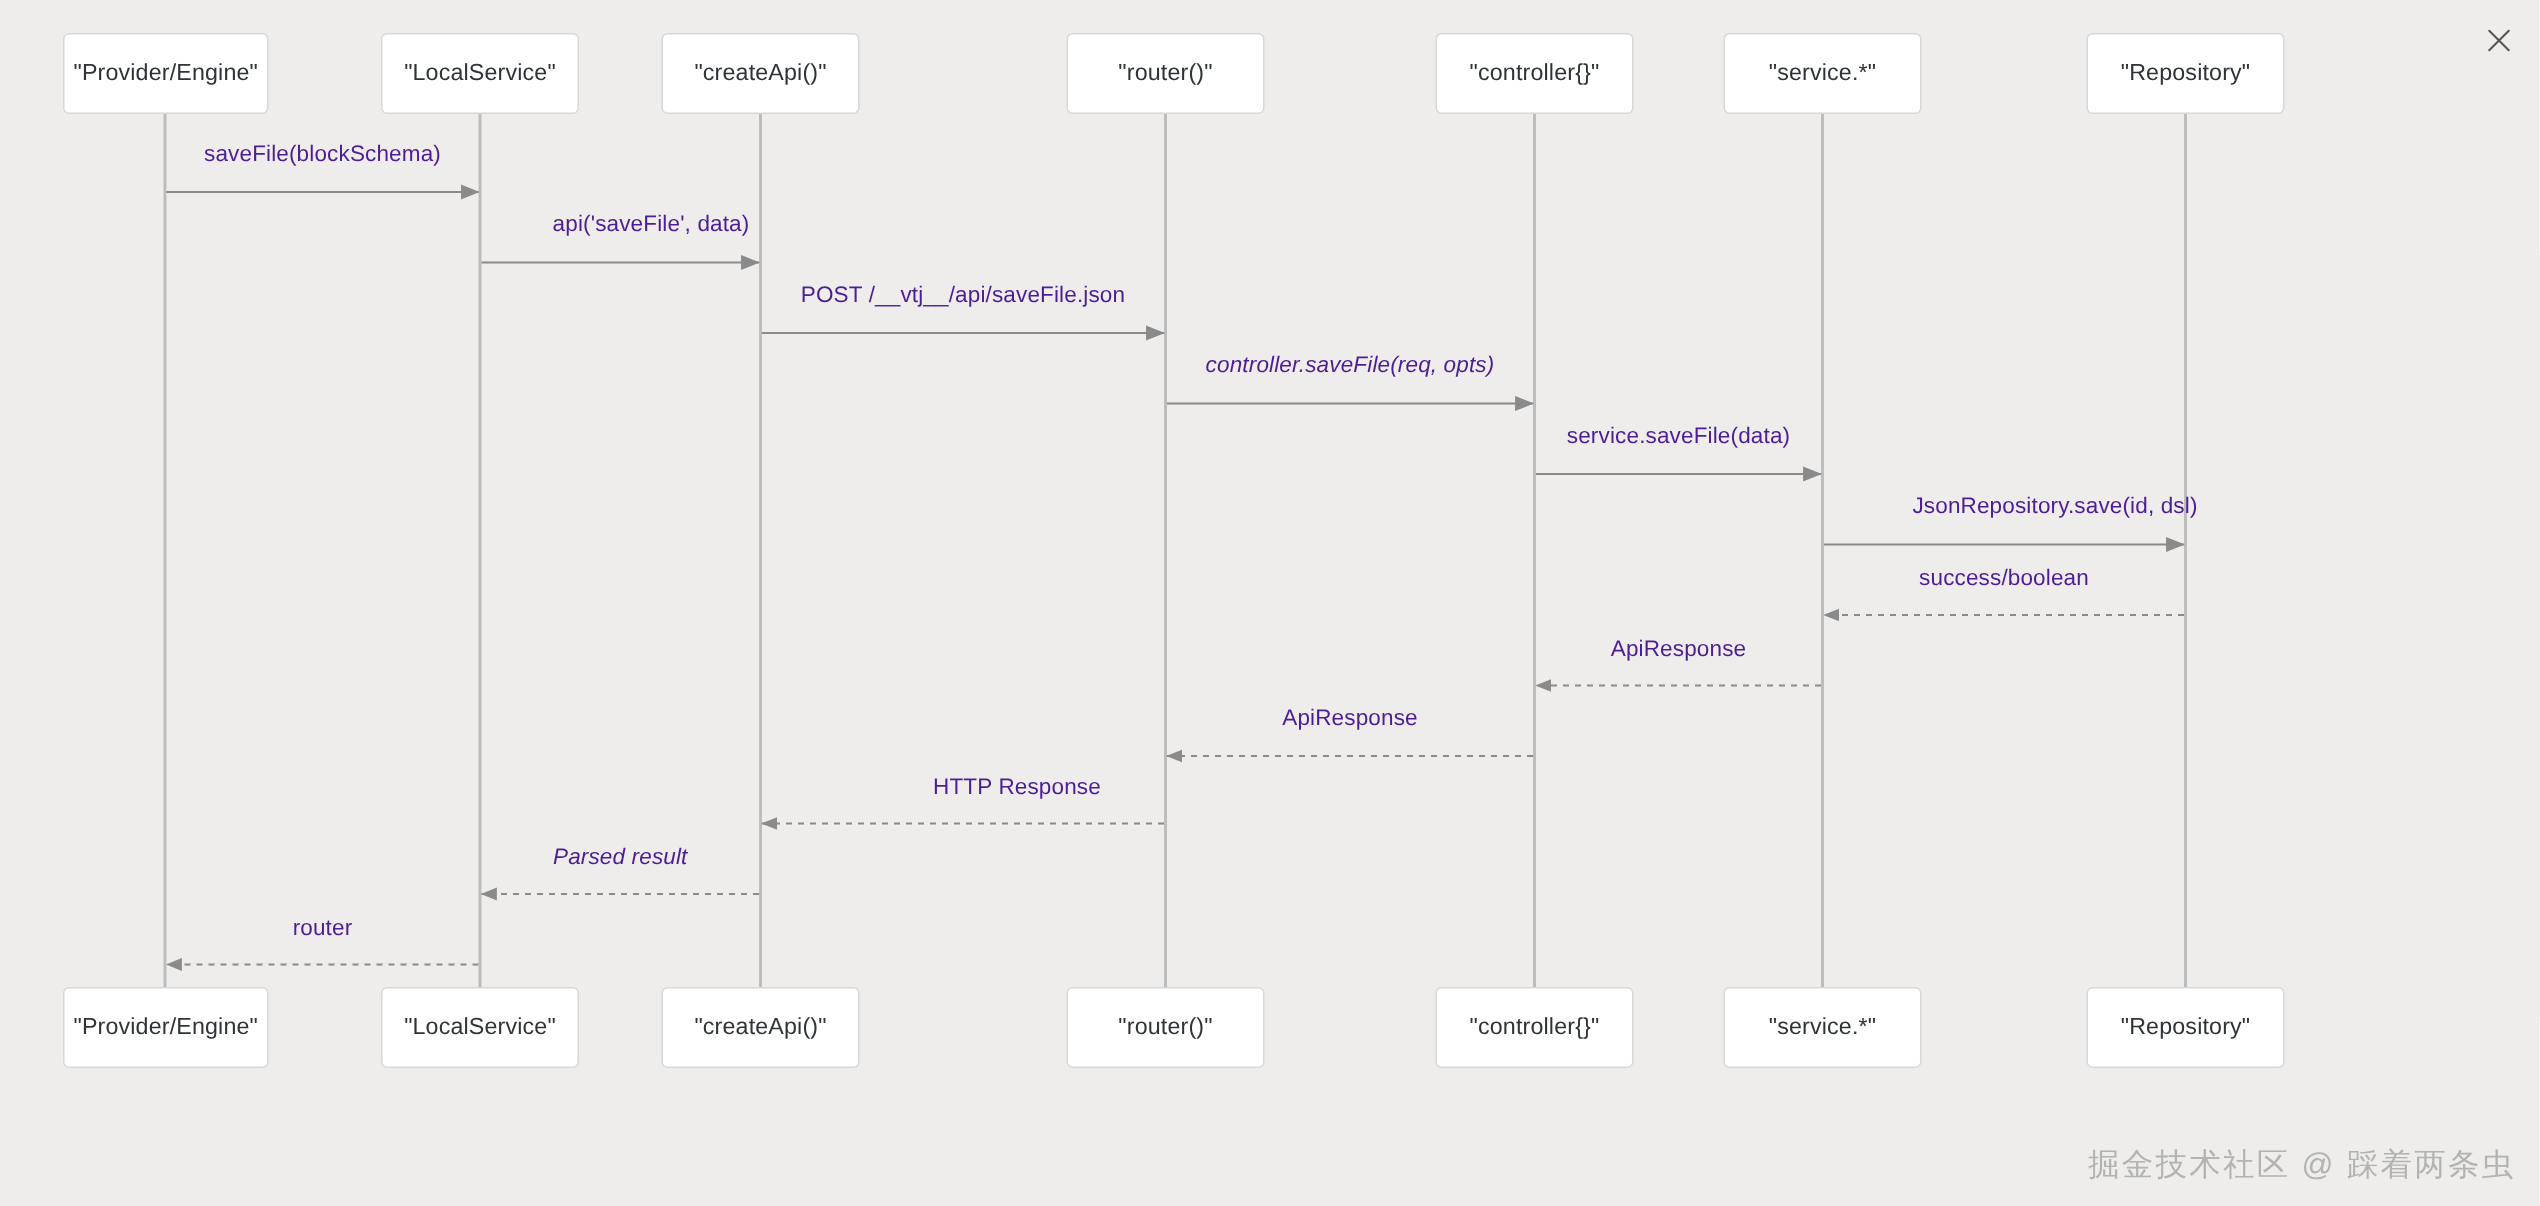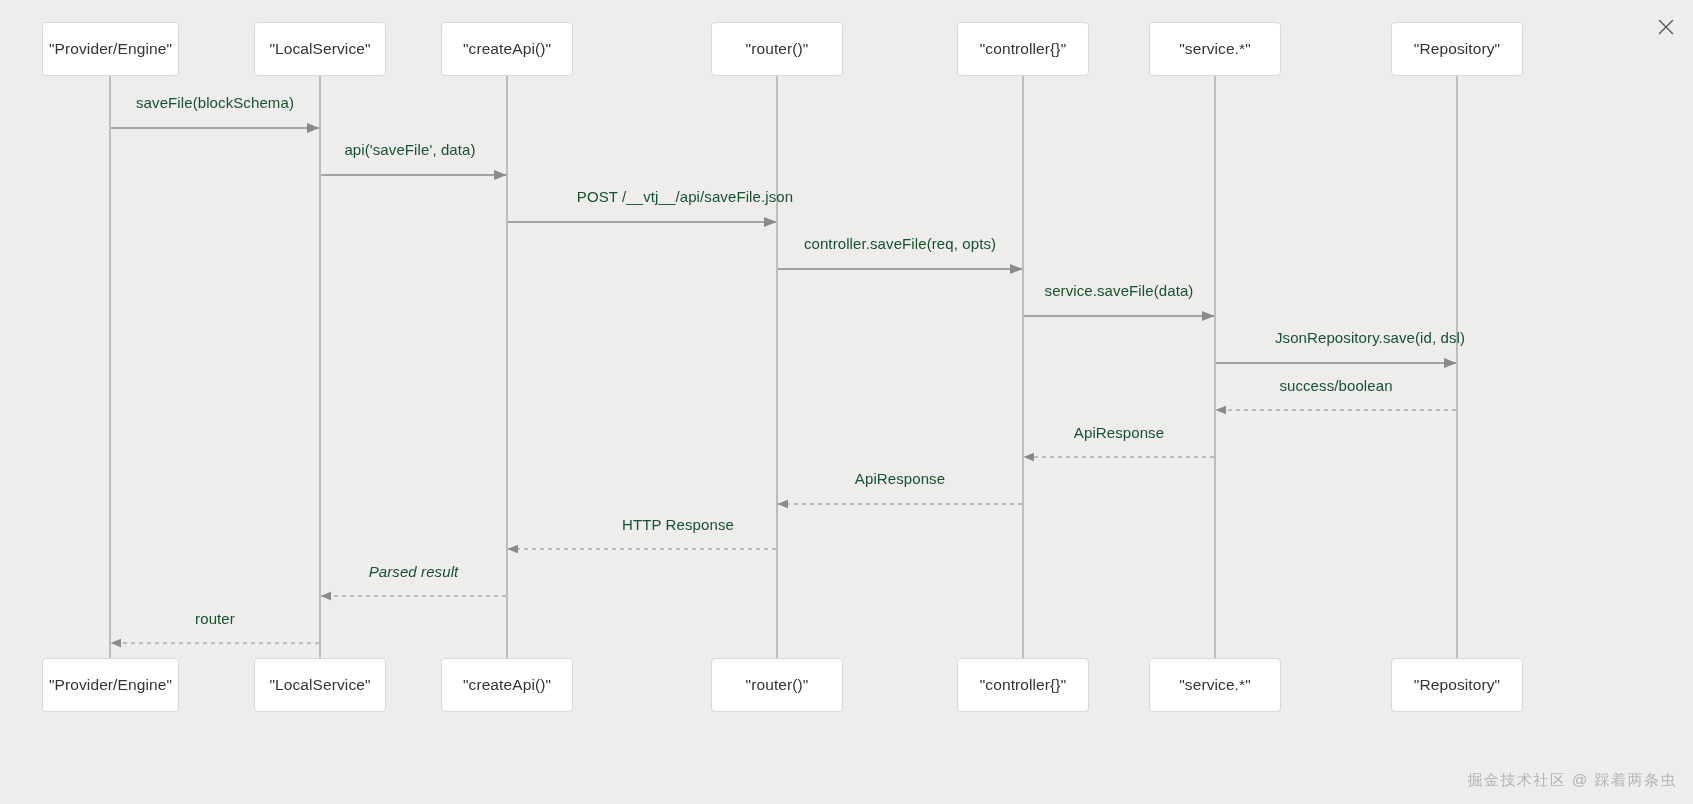--- a/index.html
+++ b/index.html
@@ -55,32 +55,32 @@
     color: #2f3437;
     letter-spacing: .1px;
     white-space: nowrap;
     box-shadow: 0 0 0 0 rgba(0,0,0,0);
   }
 
   
   .msg-label {
     position: absolute;
     font-size: 15px;
-    color: #14532d;
+    color: #4c1d95;
     white-space: nowrap;
     transform: translateX(-50%);
     letter-spacing: .1px;
   }
 
   
   #watermark {
     position: absolute;
     right: 16px;
     bottom: 14px;
-    font-size: 15px;
+    font-size: 21px;
     color: #a9a9a9;
     letter-spacing: 1.5px;
     white-space: nowrap;
     opacity: .85;
     z-index: 30;
   }
 </style>
 </head>
 <body>
 
@@ -169,23 +169,23 @@
       </div>
       <div class="actor-box" style="left: 1149px; top: 658px; width: 132px; height: 54px;">
         <span>"service.*"</span>
       </div>
       <div class="actor-box" style="left: 1391px; top: 658px; width: 132px; height: 54px;">
         <span>"Repository"</span>
       </div>
     </div>
   <div id="labels">
       <div class="msg-label" style="left: 215px; top: 94px;">saveFile(blockSchema)</div>
-      <div class="msg-label" style="left: 410px; top: 141px; text-align: center;">api('saveFile', data)</div>
-      <div class="msg-label" style="left: 642px; top: 188px; margin-left: 43px;">POST /__vtj__/api/saveFile.json</div>
-      <div class="msg-label" style="left: 900px; top: 235px;">controller.saveFile(req, opts)</div>
+      <div class="msg-label" style="left: 434px; top: 141px; text-align: center;">api('saveFile', data)</div>
+      <div class="msg-label" style="left: 642px; top: 188px;">POST /__vtj__/api/saveFile.json</div>
+      <div class="msg-label" style="left: 900px; top: 235px; font-style: italic;">controller.saveFile(req, opts)</div>
       <div class="msg-label" style="left: 1119px; top: 282px;">service.saveFile(data)</div>
       <div class="msg-label" style="left: 1336px; top: 329px; margin-left: 34px;">JsonRepository.save(id, dsl)</div>
       <div class="msg-label" style="left: 1336px; top: 377px;">success/boolean</div>
       <div class="msg-label" style="left: 1119px; top: 424px;">ApiResponse</div>
       <div class="msg-label" style="left: 900px; top: 470px;">ApiResponse</div>
       <div class="msg-label" style="left: 678px; top: 516px;">HTTP Response</div>
       <div class="msg-label" style="left: 413.5px; top: 563px; font-style: italic;">Parsed result</div>
       <div class="msg-label" style="left: 215px; top: 610px;">router</div>
     </div>
 

